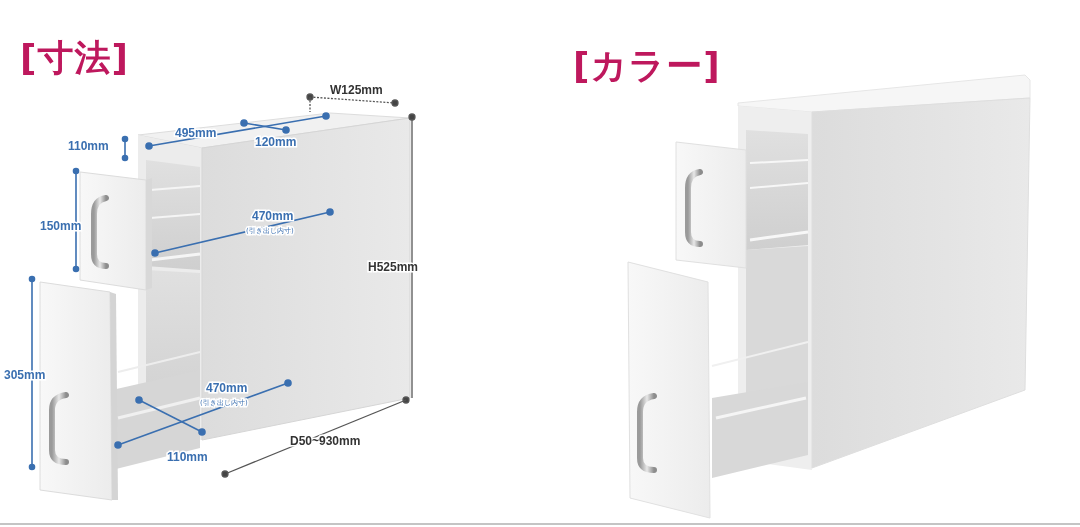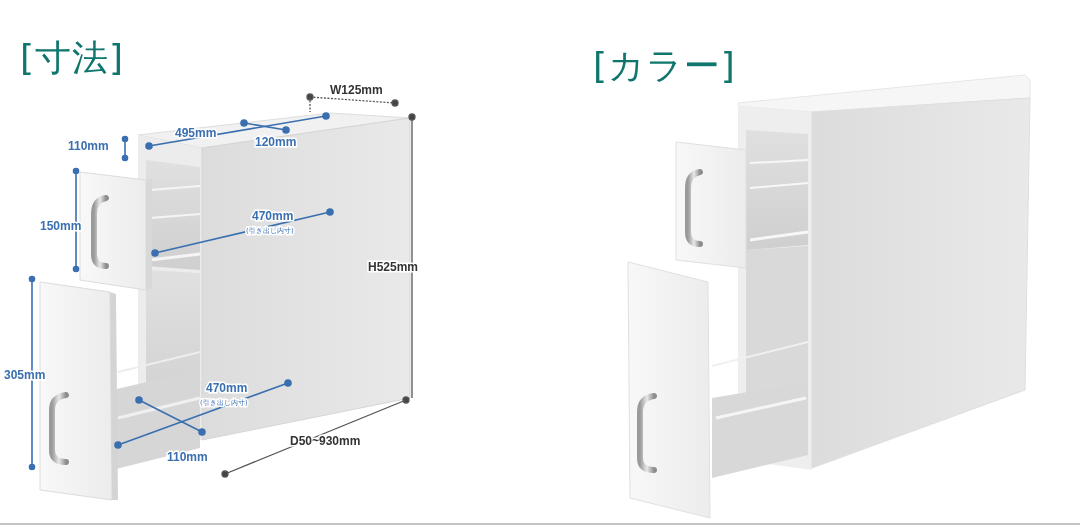--- a/index.html
+++ b/index.html
@@ -2,25 +2,25 @@
 <html><head>
 <meta charset="utf-8">
 <style>
   html, body { margin: 0; padding: 0; }
   body {
     width: 1080px; height: 527px; overflow: hidden;
     background: #ffffff; position: relative;
     font-family: "DejaVu Sans", sans-serif;
   }
   .section-title {
-    position: absolute; font-size: 36px; color: #0f766e; font-weight: 400;
+    position: absolute; font-size: 36px; color: #be185d; font-weight: 700;
     letter-spacing: 1px; line-height: 1;
   }
   #title-left { left: 20px; top: 40px; }
-  #title-right { left: 593px; top: 48px; }
+  #title-right { left: 573px; top: 48px; }
   svg.scene { position: absolute; left: 0; top: 0; }
   .bottom-rule {
     position: absolute; left: 0; right: 0; bottom: 2px; height: 2px; background: #c4c4c4;
   }
   .lbl-blue { font-family: "Liberation Sans", sans-serif; font-weight: 700; fill: #3a6fb0; font-size: 12px; }
   .lbl-blue-sm { font-family: "DejaVu Sans", sans-serif; fill: #3a6fb0; font-size: 7px; }
   .lbl-dark { font-family: "Liberation Sans", sans-serif; font-weight: 700; fill: #333; font-size: 12px; }
   .halo { stroke: #ffffff; stroke-width: 3px; paint-order: stroke; }
 </style>
 </head>

